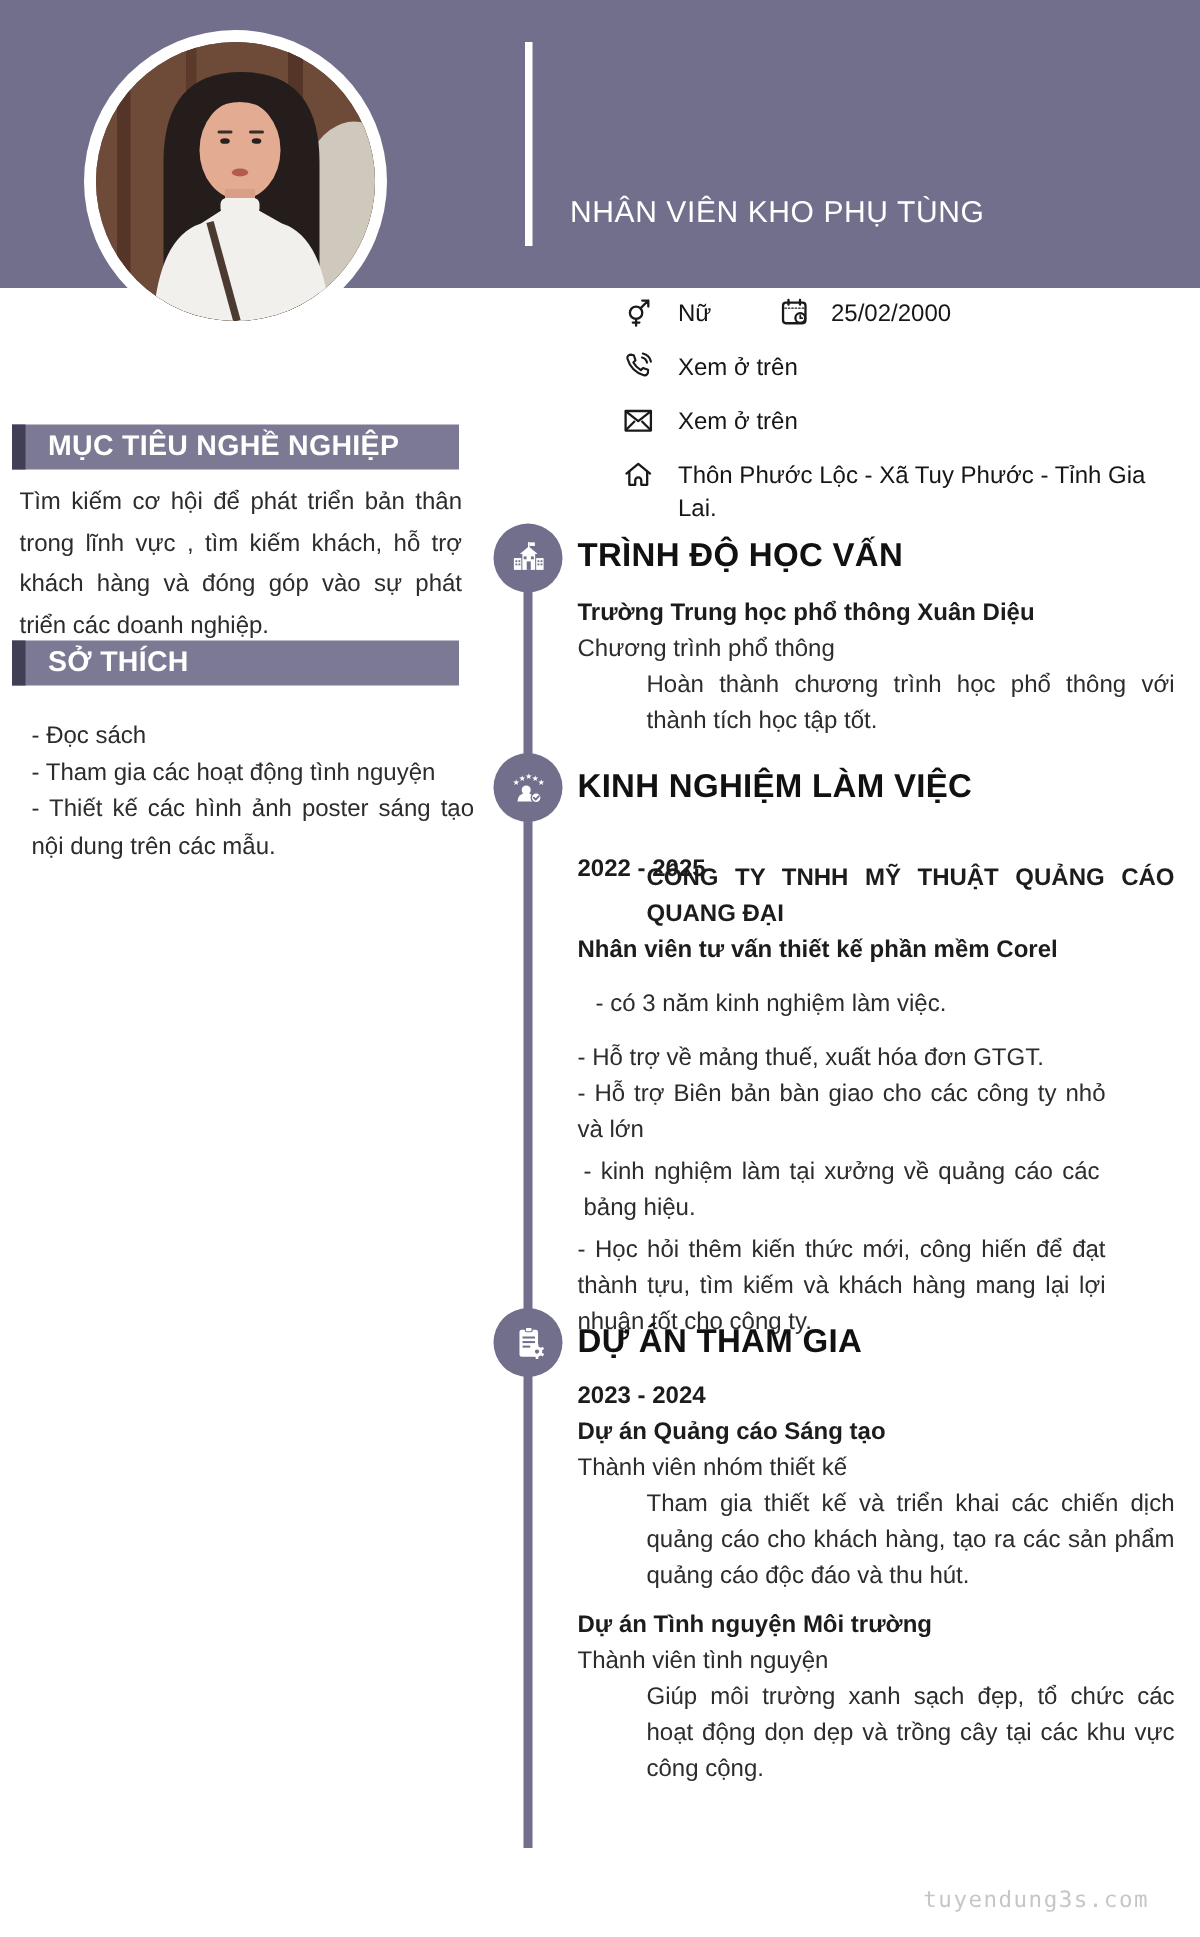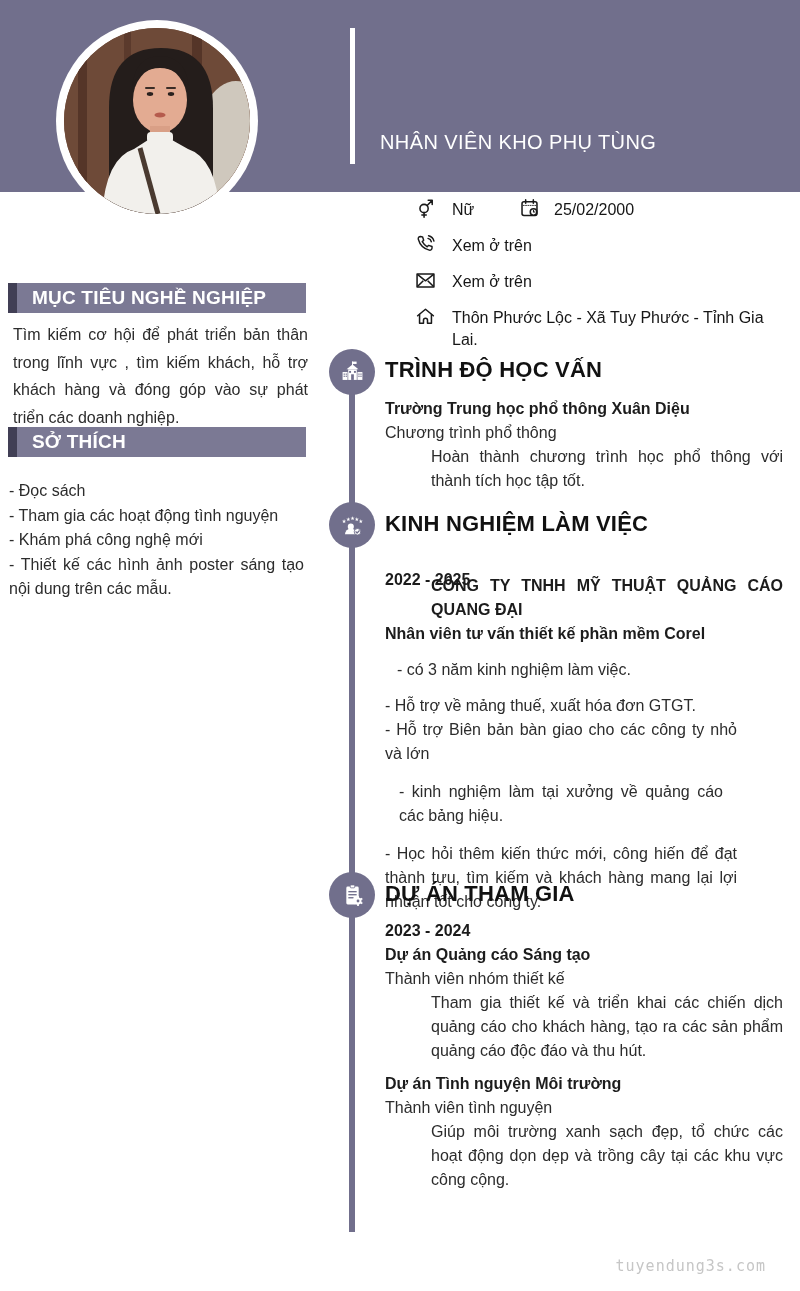--- a/index.html
+++ b/index.html
@@ -17,21 +17,21 @@
   .job-title{left:380px;top:131px;font-size:20px;font-weight:400;color:#ffffff;letter-spacing:.4px;}
   
   .c-icon{width:23px;height:23px;}
   .c-row-icon{left:414px;}
   .c-label{font-size:16px;color:#161616;line-height:22px;}
   
   .sec-bar{left:8px;width:298px;height:30px;background:#7B7994;color:#ffffff;
     font-size:19px;font-weight:700;line-height:30px;padding-left:24px;box-sizing:border-box;letter-spacing:.2px;}
   .sec-bar::before{content:"";position:absolute;left:0;top:0;width:9px;height:30px;background:#413F55;}
   .obj-body{left:13px;top:321px;width:295px;font-size:16px;line-height:27.5px;text-align:justify;color:#2c2c2c;}
-  .hobby{left:9px;top:479px;width:295px;font-size:16px;line-height:24.5px;color:#2c2c2c;}
+  .hobby{left:21px;top:479px;width:295px;font-size:16px;line-height:24.5px;color:#2c2c2c;}
   .hobby p{margin:0;text-align:justify;}
   
   .tl-line{left:349px;top:372px;width:6px;height:860px;background:#716F8C;}
   .tl-dot{width:46px;height:46px;border-radius:50%;background:#716F8C;display:flex;align-items:center;justify-content:center;left:329px;}
   .tl-dot svg{width:27px;height:27px;}
   
   .m-head{left:385px;font-size:22px;font-weight:700;color:#111111;letter-spacing:.2px;}
   .m-line{left:385px;width:352px;font-size:16px;line-height:24px;color:#2c2c2c;}
   .m-bold{font-weight:700;color:#1c1c1c;}
   .just{text-align:justify;margin-left:46px;}
@@ -118,21 +118,20 @@
 </span>
 <div class="abs c-label" style="left:452px;top:307px;width:340px">Thôn Phước Lộc - Xã Tuy Phước - Tỉnh Gia Lai.</div>
 
 <div class="abs sec-bar" style="top:283px">MỤC TIÊU NGHỀ NGHIỆP</div>
 <div class="abs obj-body">Tìm kiếm cơ hội để phát triển bản thân trong lĩnh vực , tìm kiếm khách, hỗ trợ khách hàng và đóng góp vào sự phát triển các doanh nghiệp.</div>
 
 <div class="abs sec-bar" style="top:427px">SỞ THÍCH</div>
 <div class="abs hobby">
   <p>- Đọc sách</p>
   <p>- Tham gia các hoạt động tình nguyện</p>
-  <p>- Khám phá công nghệ mới</p>
   <p>- Thiết kế các hình ảnh poster sáng tạo nội dung trên các mẫu.</p>
 </div>
 
 <div class="abs tl-line"></div>
 
 <div class="abs tl-dot" style="top:349px">
   <svg viewBox="0 0 24 24" aria-hidden="true">
     <g fill="#ffffff">
       <rect x="11.55" y="2.1" width="0.9" height="4.4"></rect>
       <rect x="12.45" y="2.3" width="3.2" height="2.1"></rect>
@@ -198,21 +197,21 @@
 <div class="abs m-line just" style="top:445px">Hoàn thành chương trình học phổ thông với thành tích học tập tốt.</div>
 
 <div class="abs m-head" style="top:511px">KINH NGHIỆM LÀM VIỆC</div>
 <div class="abs m-line m-bold" style="top:568px">2022 - 2025</div>
 <div class="abs m-line m-bold just" style="top:574px">CÔNG TY TNHH MỸ THUẬT QUẢNG CÁO QUANG ĐẠI</div>
 <div class="abs m-line m-bold" style="top:622px">Nhân viên tư vấn thiết kế phần mềm Corel</div>
 <div class="abs m-line" style="top:646px">
   <p style="margin:12px" class="just">- có 3 năm kinh nghiệm làm việc.</p>
   <p style="margin:0" class="just">- Hỗ trợ về mảng thuế, xuất hóa đơn GTGT.</p>
   <p style="margin:0" class="just">- Hỗ trợ Biên bản bàn giao cho các công ty nhỏ và lớn</p>
-  <p style="margin:14px" class="just">- kinh nghiệm làm tại xưởng về quảng cáo các bảng hiệu.</p>
+  <p style="margin:4px" class="just">- kinh nghiệm làm tại xưởng về quảng cáo các bảng hiệu.</p>
   <p style="margin:0" class="just">- Học hỏi thêm kiến thức mới, công hiến để đạt thành tựu, tìm kiếm và khách hàng mang lại lợi nhuận tốt cho công ty.</p>
 </div>
 
 <div class="abs m-head" style="top:881px">DỰ ÁN THAM GIA</div>
 <div class="abs m-line m-bold" style="top:919px">2023 - 2024</div>
 
 <div class="abs m-line m-bold" style="top:943px">Dự án Quảng cáo Sáng tạo</div>
 <div class="abs m-line" style="top:967px">Thành viên nhóm thiết kế</div>
 <div class="abs m-line just" style="top:991px">Tham gia thiết kế và triển khai các chiến dịch quảng cáo cho khách hàng, tạo ra các sản phẩm quảng cáo độc đáo và thu hút.</div>
 

